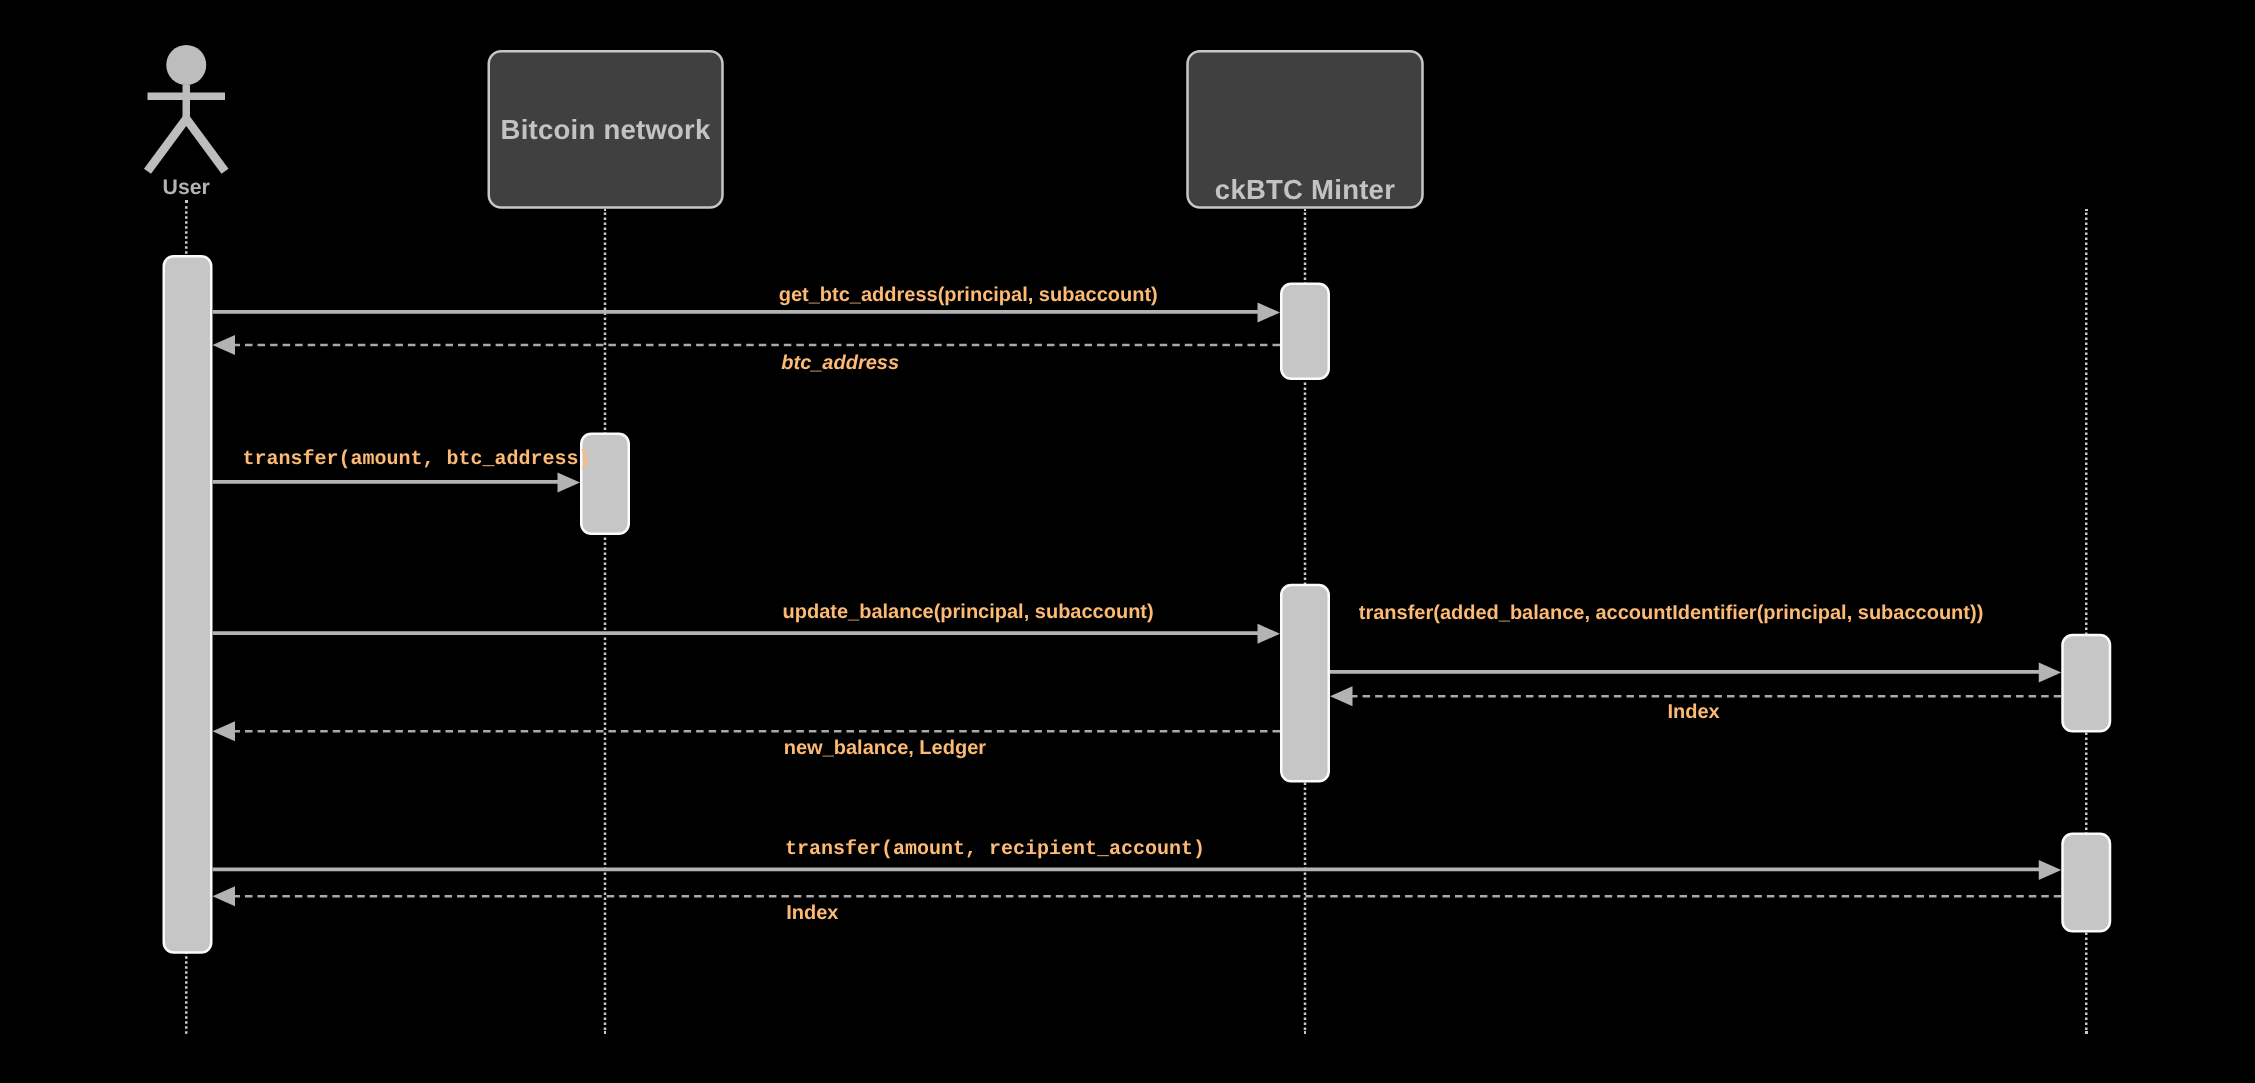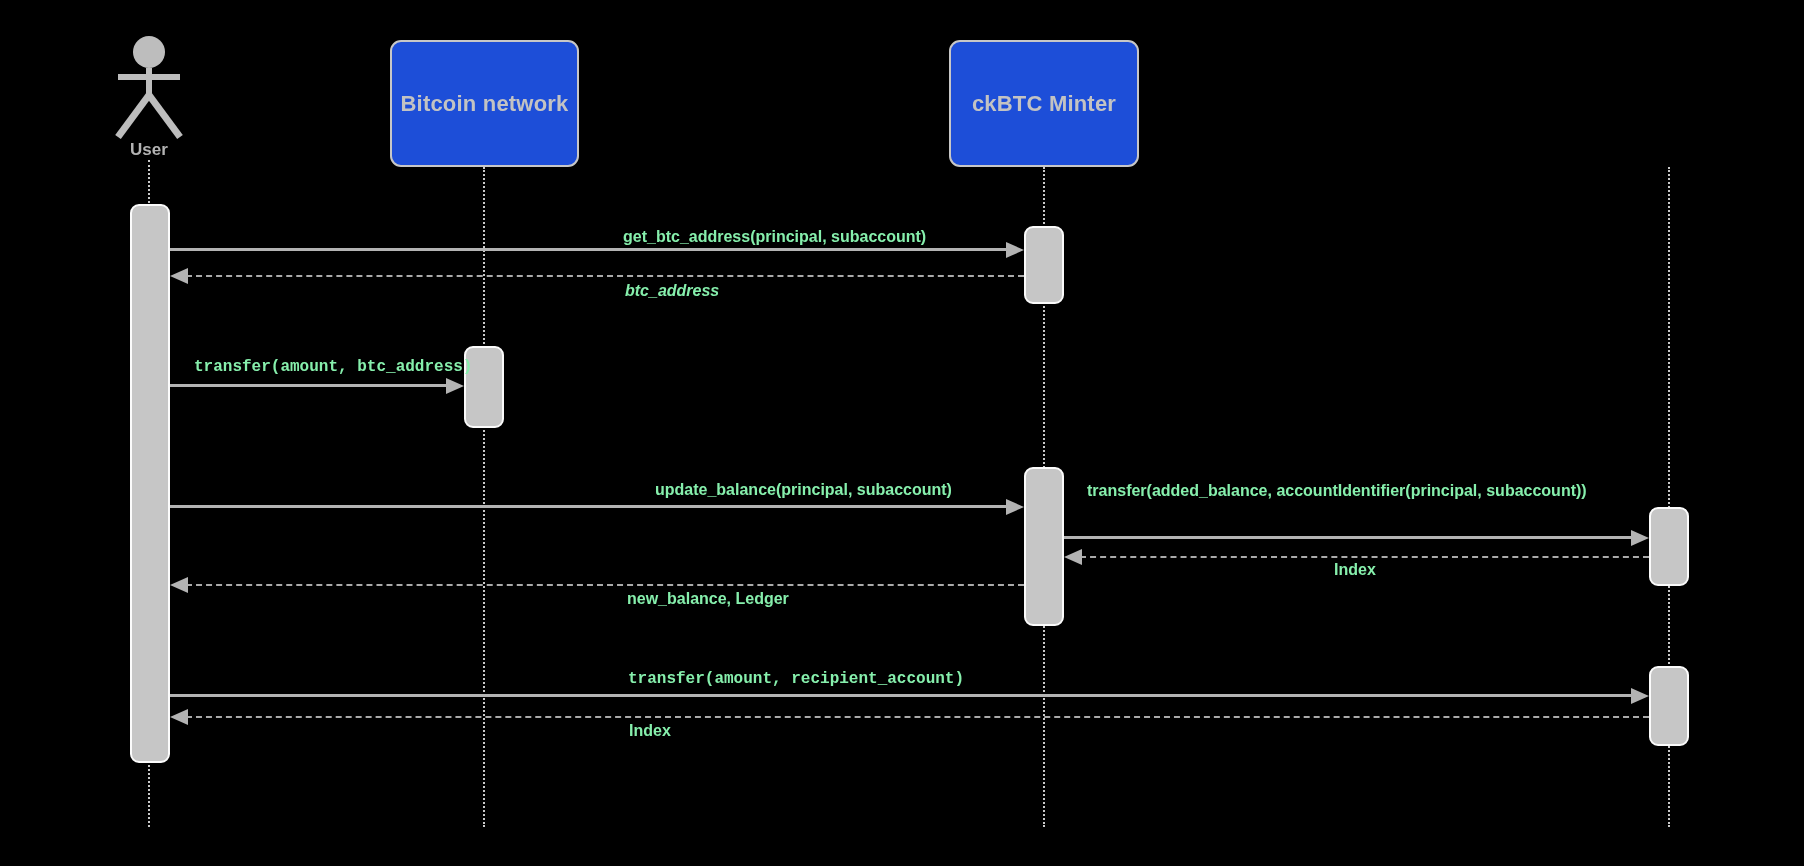--- a/index.html
+++ b/index.html
@@ -6,21 +6,21 @@
   .diagram{
     position:relative;
     width:1804px;height:866px;
     background:#000;
     font-family:"Liberation Sans", sans-serif;
     overflow:hidden;
   }
   
   .pbox{
     position:absolute;top:40px;height:123px;
-    background:#1d4ed8;
+    background:#404040;
     border:2px solid #c7c7c7;
     border-radius:11px;
     display:flex;align-items:center;justify-content:center;
     color:#c3c3c3;font-weight:bold;font-size:22px;
     letter-spacing:0.2px;
   }
   
   .lifeline{
     position:absolute;width:0;
     border-left:2px dotted #c9c9c9;
@@ -34,21 +34,21 @@
   }
   
   .msg-line-solid{position:absolute;height:3px;background:#b3b3b3;}
   .msg-line-dashed{position:absolute;height:0;border-top:2px dashed #a9a9a9;}
   .arrow-right{position:absolute;width:0;height:0;border-style:solid;
     border-width:8px 0 8px 18px;border-color:transparent transparent transparent #b3b3b3;}
   .arrow-left{position:absolute;width:0;height:0;border-style:solid;
     border-width:8px 18px 8px 0;border-color:transparent #b3b3b3 transparent transparent;}
   .msg-label{
     position:absolute;white-space:nowrap;
-    color:#86efac;font-weight:bold;font-size:16px;
+    color:#fdba74;font-weight:bold;font-size:16px;
   }
   
   .actor-figure{position:absolute;left:99px;top:28px;}
   .actor-label{
     position:absolute;left:99px;top:140px;width:100px;
     text-align:center;color:#b3b3b3;font-weight:bold;font-size:17px;
   }
 </style>
 </head>
 <body>
@@ -65,21 +65,21 @@
     <line x1="50" y1="40" x2="50" y2="70" stroke="#bdbdbd" stroke-width="6"></line>
     <line x1="19" y1="49" x2="81" y2="49" stroke="#bdbdbd" stroke-width="6"></line>
     <line x1="50" y1="67" x2="19" y2="109" stroke="#bdbdbd" stroke-width="7"></line>
     <line x1="50" y1="67" x2="81" y2="109" stroke="#bdbdbd" stroke-width="7"></line>
   </svg>
   <div class="actor-label">User</div>
 
   <div class="pbox" style="left:390px;width:185px;">
     <span>Bitcoin network</span>
   </div>
-  <div class="pbox" style="left:949px;width:186px;">
+  <div class="pbox" style="left:949px;width:186px;align-items:flex-end;">
     <span>ckBTC Minter</span>
   </div>
 
   <div class="abar" style="left:130px;top:204px;height:555px;"></div>
   <div class="abar" style="left:1024px;top:226px;height:74px;"></div>
   <div class="abar" style="left:464px;top:346px;height:78px;"></div>
   <div class="abar" style="left:1024px;top:467px;height:155px;"></div>
   <div class="abar" style="left:1649px;top:507px;height:75px;"></div>
   <div class="abar" style="left:1649px;top:666px;height:76px;"></div>
 
@@ -97,21 +97,21 @@
 
   <div>
     <div class="msg-line-solid" style="left:170px;top:384px;width:278px;"></div>
     <div class="arrow-right" style="left:446px;top:378px;"></div>
     <div class="msg-label" style="left:194px;top:358px;font-family:Liberation Mono, monospace;">transfer(amount, btc_address)</div>
   </div>
 
   <div>
     <div class="msg-line-solid" style="left:170px;top:505px;width:838px;"></div>
     <div class="arrow-right" style="left:1006px;top:499px;"></div>
-    <div class="msg-label" style="left:626px;top:481px;margin-left:29px;">update_balance(principal, subaccount)</div>
+    <div class="msg-label" style="left:626px;top:481px;">update_balance(principal, subaccount)</div>
   </div>
 
   <div>
     <div class="msg-line-solid" style="left:1064px;top:536px;width:569px;"></div>
     <div class="arrow-right" style="left:1631px;top:530px;"></div>
     <div class="msg-label" style="left:1087px;top:482px;">transfer(added_balance, accountIdentifier(principal, subaccount))</div>
   </div>
 
   <div>
     <div class="msg-line-dashed" style="left:1080px;top:556px;width:569px;"></div>

